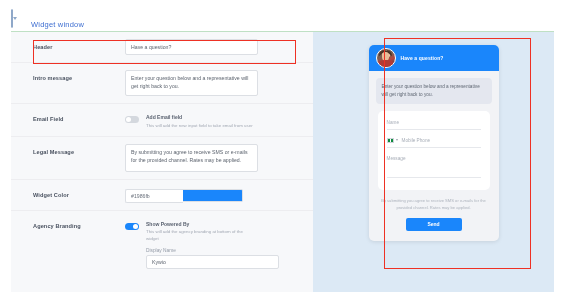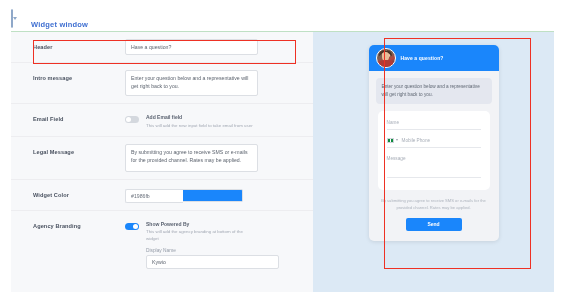--- a/index.html
+++ b/index.html
@@ -39,21 +39,21 @@
   .topbar .chat-icon .tail {
     position: absolute;
     left: 2px; bottom: -2px;
     width: 0; height: 0;
     border-left: 2px solid transparent;
     border-right: 2px solid transparent;
     border-top: 3px solid #8fa8c9;
   }
   .topbar .title {
     font-size: 7.5px;
-    font-weight: bold;
+    font-weight: normal;
     color: #3f6fd1;
     letter-spacing: 0.2px;
     margin-top: 20px;
   }
 
   .green-rule {
     position: absolute;
     left: 11px; top: 31px;
     width: 543px; height: 1px;
     background: #bfe0c4;

